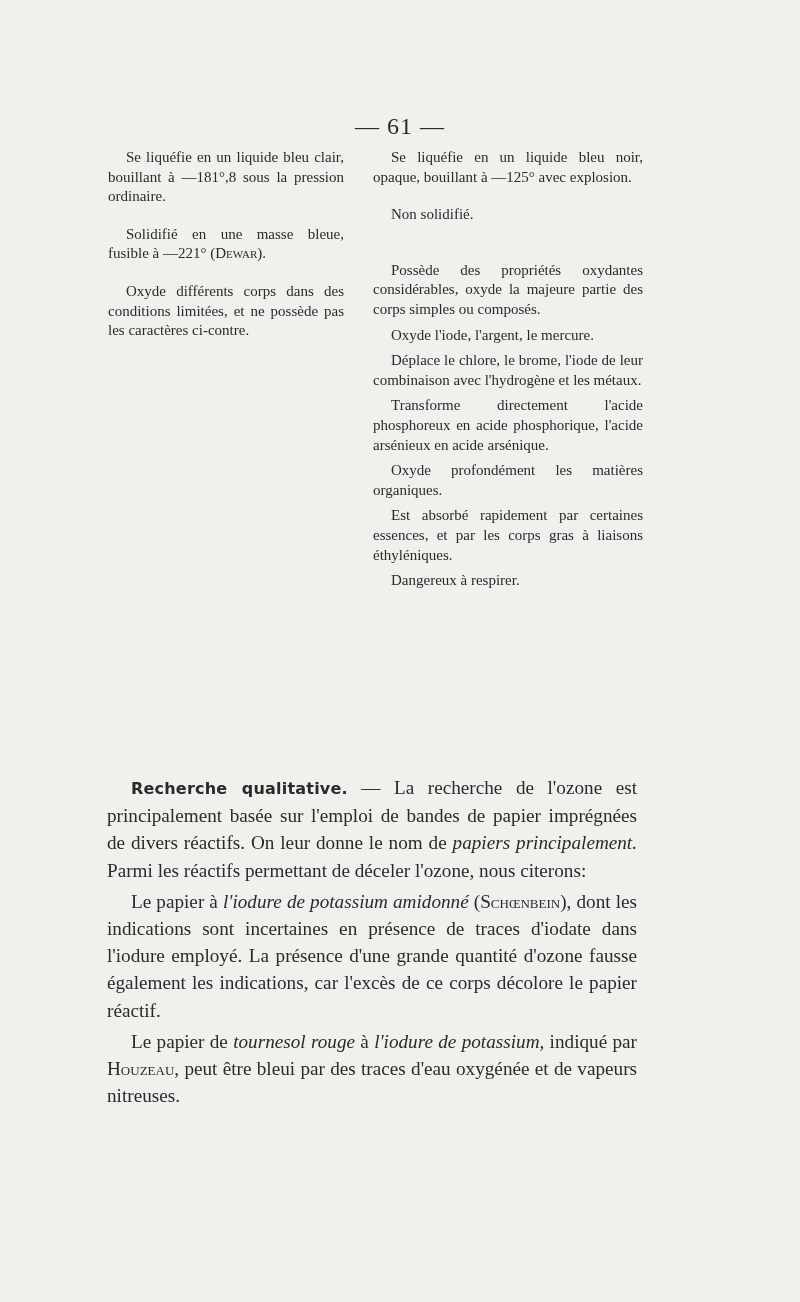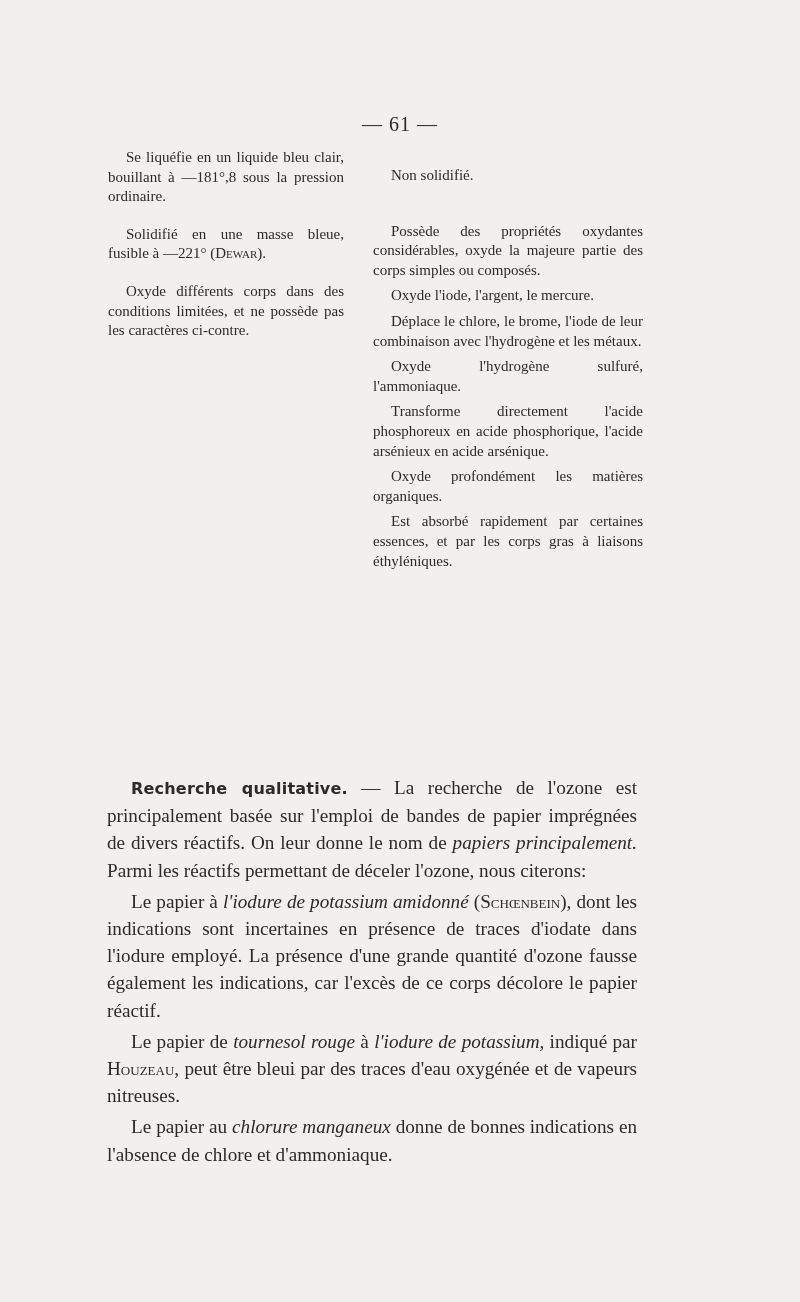--- a/index.html
+++ b/index.html
@@ -6,21 +6,21 @@
     body {
       width: 800px; height: 1302px;
       background: #f1f0ec;
       position: relative;
       overflow: hidden;
       font-family: "DejaVu Serif", "Liberation Serif", serif;
       color: #2a2a2a;
     }
     .page-number {
       position: absolute; top: 113px; left: 0; width: 800px;
-      text-align: center; font-size: 20px; letter-spacing: 1px;
+      text-align: center; font-size: 24px; letter-spacing: 1px;
       font-family: "Liberation Serif", serif;
     }
     .col {
       position: absolute; top: 148px;
       font-family: "Liberation Serif", serif;
       font-size: 15px; line-height: 19.6px;
       text-align: justify;
     }
     .col-left { left: 108px; width: 236px; }
     .col-right { left: 373px; width: 270px; }
@@ -47,28 +47,28 @@
 
 <div class="page-number">— 61 —</div>
 
 <div class="col col-left">
   <p>Se liquéfie en un liquide bleu clair, bouillant à —181°,8 sous la pression ordinaire.</p>
   <p class="gap"><span>Solidifié en une masse bleue, fusible à —221° (</span><span class="sc">Dewar</span><span>).</span></p>
   <p class="gap">Oxyde différents corps dans des conditions limitées, et ne possède pas les caractères ci-contre.</p>
 </div>
 
 <div class="col col-right">
+  <p>Se liquéfie en un liquide bleu noir, opaque, bouillant à —125° avec explosion.</p>
   <p class="gap">Non solidifié.</p>
   <p class="gap-big">Possède des propriétés oxydantes considérables, oxyde la majeure partie des corps simples ou composés.</p>
   <p>Oxyde l'iode, l'argent, le mercure.</p>
   <p>Déplace le chlore, le brome, l'iode de leur combinaison avec l'hydrogène et les métaux.</p>
-  <p>Oxyde l'hydrogène sulfuré, l'ammoniaque.</p>
   <p>Transforme directement l'acide phosphoreux en acide phosphorique, l'acide arsénieux en acide arsénique.</p>
   <p>Oxyde profondément les matières organiques.</p>
   <p>Est absorbé rapidement par certaines essences, et par les corps gras à liaisons éthyléniques.</p>
+  <p>Dangereux à respirer.</p>
 </div>
 
 <div class="main">
   <p class="indent"><span class="lead-bold">Recherche qualitative.</span><span> — La recherche de l'ozone est principalement basée sur l'emploi de bandes de papier imprégnées de divers réactifs. On leur donne le nom de </span><em>papiers principalement.</em><span> Parmi les réactifs permettant de déceler l'ozone, nous citerons:</span></p>
   <p class="indent"><span>Le papier à </span><em>l'iodure de potassium amidonné</em><span> (</span><span class="sc">Schœnbein</span><span>), dont les indications sont incertaines en présence de traces d'iodate dans l'iodure employé. La présence d'une grande quantité d'ozone fausse également les indications, car l'excès de ce corps décolore le papier réactif.</span></p>
   <p class="indent"><span>Le papier de </span><em>tournesol rouge</em><span> à </span><em>l'iodure de potassium,</em><span> indiqué par </span><span class="sc">Houzeau</span><span>, peut être bleui par des traces d'eau oxygénée et de vapeurs nitreuses.</span></p>
-  <p class="indent"><span>Le papier au </span><em>chlorure manganeux</em><span> donne de bonnes indications en l'absence de chlore et d'ammoniaque.</span></p>
 </div>
 
 </body></html>

